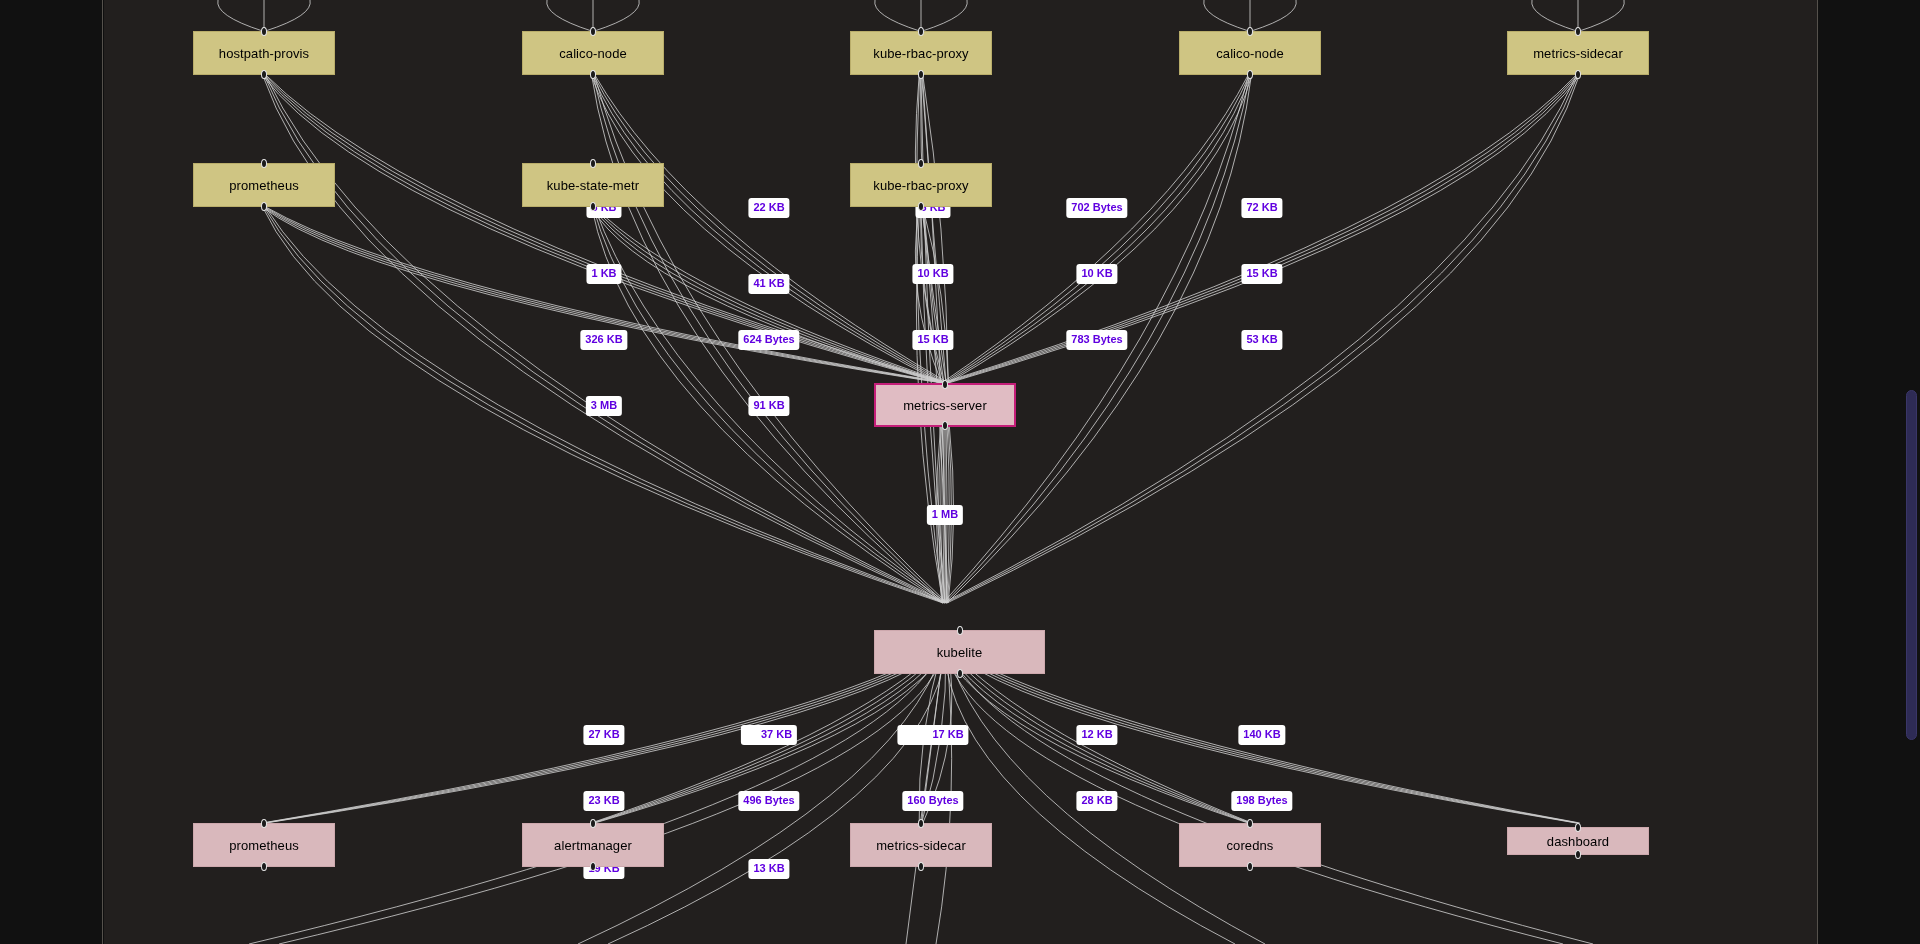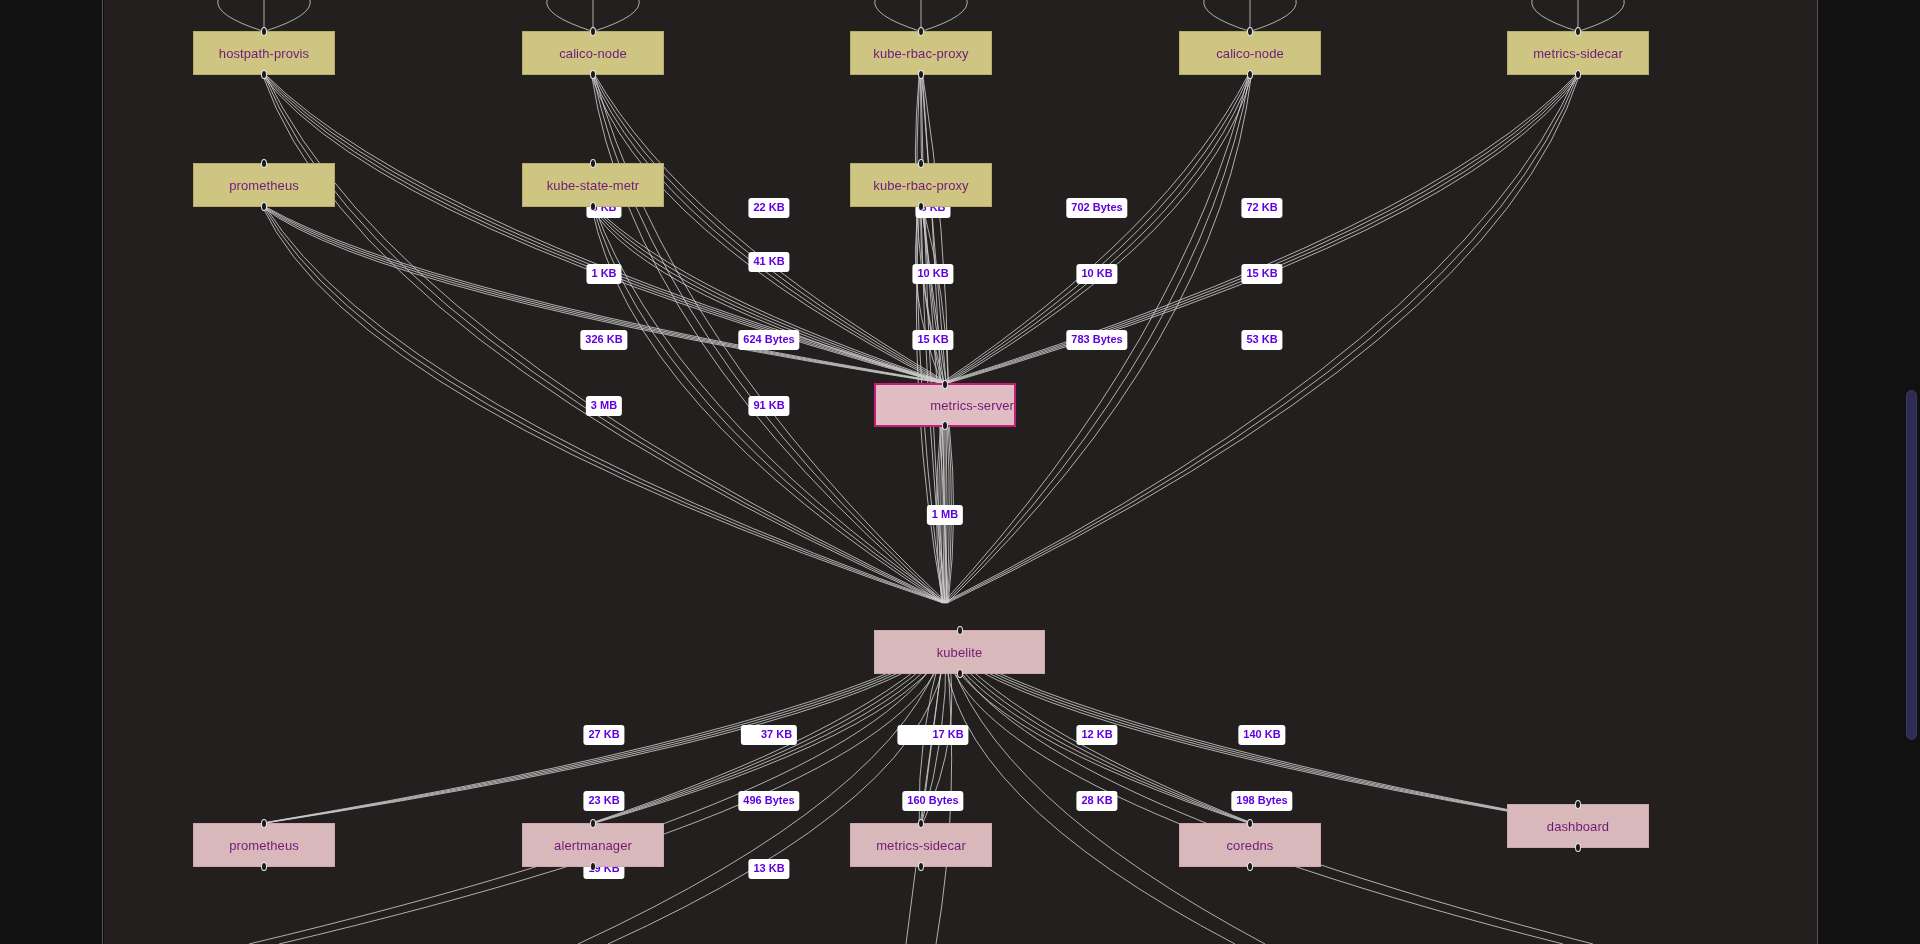--- a/index.html
+++ b/index.html
@@ -61,21 +61,21 @@
     border: 1px solid #3a3668;
   }
 
   
   .node {
     position: absolute;
     display: flex;
     align-items: center;
     justify-content: center;
     font-size: 13px;
-    color: #701a75;
+    color: #000000;
     letter-spacing: 0.1px;
     user-select: none;
     z-index: 5;
   }
   .node.ns-top {
     background: #cfc583;
     border: 1px solid #b9ad6a;
   }
   .node.ns-bottom {
     background: #d9b8bc;
@@ -269,21 +269,21 @@
         <div class="node ns-top" style="left: 418px; top: 163px; width: 142px; height: 44px;">
           <span class="port top"></span>
           <span>kube-state-metr</span>
           <span class="port bottom"></span>
         </div>
         <div class="node ns-top" style="left: 746px; top: 163px; width: 142px; height: 44px;">
           <span class="port top"></span>
           <span>kube-rbac-proxy</span>
           <span class="port bottom"></span>
         </div>
-        <div class="node ns-bottom selected" style="left: 770px; top: 383px; width: 142px; height: 44px; justify-content: flex-end;">
+        <div class="node ns-bottom selected" style="left: 770px; top: 383px; width: 142px; height: 44px;">
           <span class="port top"></span>
           <span>metrics-server</span>
           <span class="port bottom"></span>
         </div>
         <div class="node ns-bottom" style="left: 770px; top: 630px; width: 171px; height: 44px;">
           <span class="port top"></span>
           <span>kubelite</span>
           <span class="port bottom"></span>
         </div>
         <div class="node ns-bottom" style="left: 89px; top: 823px; width: 142px; height: 44px;">
@@ -299,34 +299,34 @@
         <div class="node ns-bottom" style="left: 746px; top: 823px; width: 142px; height: 44px;">
           <span class="port top"></span>
           <span>metrics-sidecar</span>
           <span class="port bottom"></span>
         </div>
         <div class="node ns-bottom" style="left: 1075px; top: 823px; width: 142px; height: 44px;">
           <span class="port top"></span>
           <span>coredns</span>
           <span class="port bottom"></span>
         </div>
-        <div class="node ns-bottom" style="left: 1403px; top: 804px; width: 142px; height: 44px;">
+        <div class="node ns-bottom" style="left: 1403px; top: 827px; width: 142px; height: 28px;">
           <span class="port top"></span>
           <span>dashboard</span>
           <span class="port bottom"></span>
         </div>
       </div>
     <div id="label-layer">
         <div class="elabel behind" style="left: 500px; top: 208px;">6 KB</div>
         <div class="elabel" style="left: 665px; top: 208px;">22 KB</div>
         <div class="elabel behind" style="left: 829px; top: 208px;">6 KB</div>
         <div class="elabel" style="left: 993px; top: 208px;">702 Bytes</div>
         <div class="elabel" style="left: 1158px; top: 208px;">72 KB</div>
         <div class="elabel" style="left: 500px; top: 274px;">1 KB</div>
-        <div class="elabel" style="left: 665px; top: 262px;">41 KB</div>
+        <div class="elabel" style="left: 665px; top: 284px;">41 KB</div>
         <div class="elabel" style="left: 829px; top: 274px;">10 KB</div>
         <div class="elabel" style="left: 993px; top: 274px;">10 KB</div>
         <div class="elabel" style="left: 1158px; top: 274px;">15 KB</div>
         <div class="elabel" style="left: 500px; top: 340px;">326 KB</div>
         <div class="elabel" style="left: 665px; top: 340px;">624 Bytes</div>
         <div class="elabel" style="left: 829px; top: 340px;">15 KB</div>
         <div class="elabel" style="left: 993px; top: 340px;">783 Bytes</div>
         <div class="elabel" style="left: 1158px; top: 340px;">53 KB</div>
         <div class="elabel" style="left: 500px; top: 406px;">3 MB</div>
         <div class="elabel" style="left: 665px; top: 406px;">91 KB</div>

